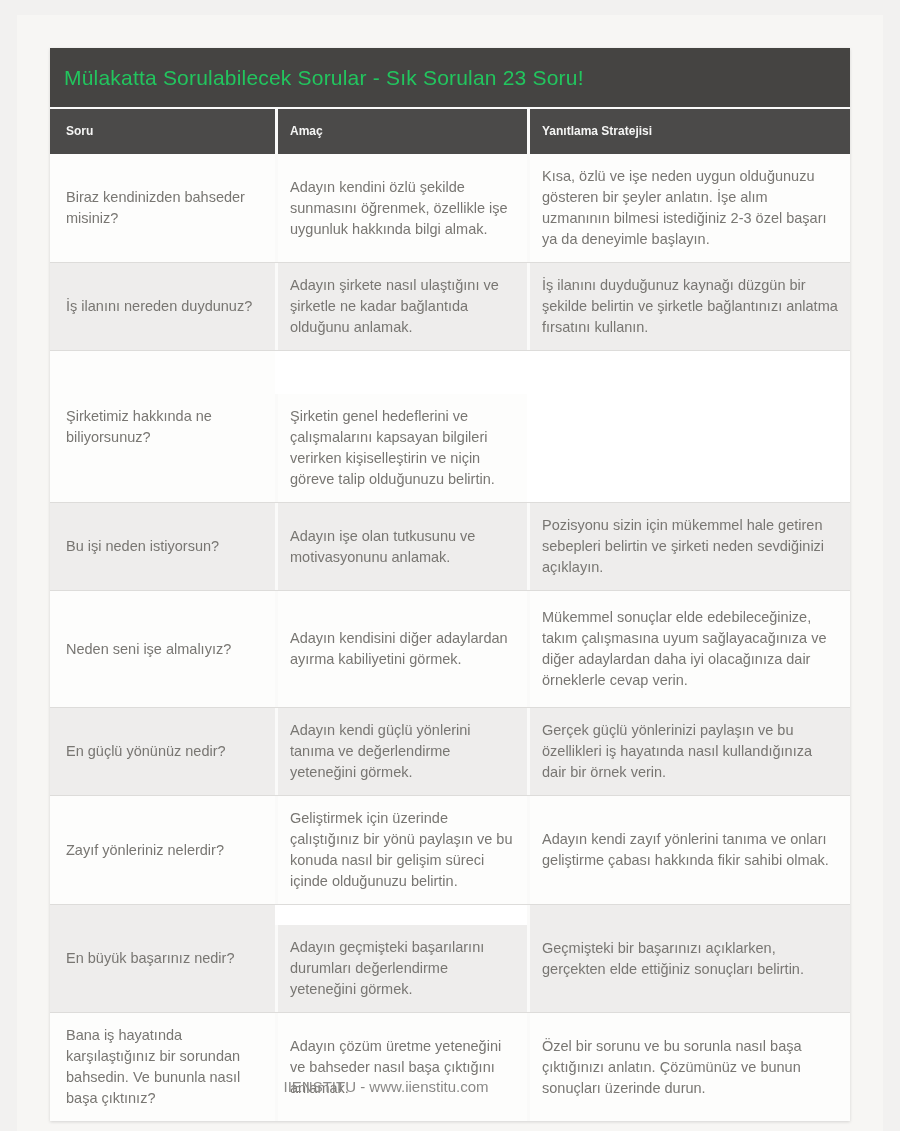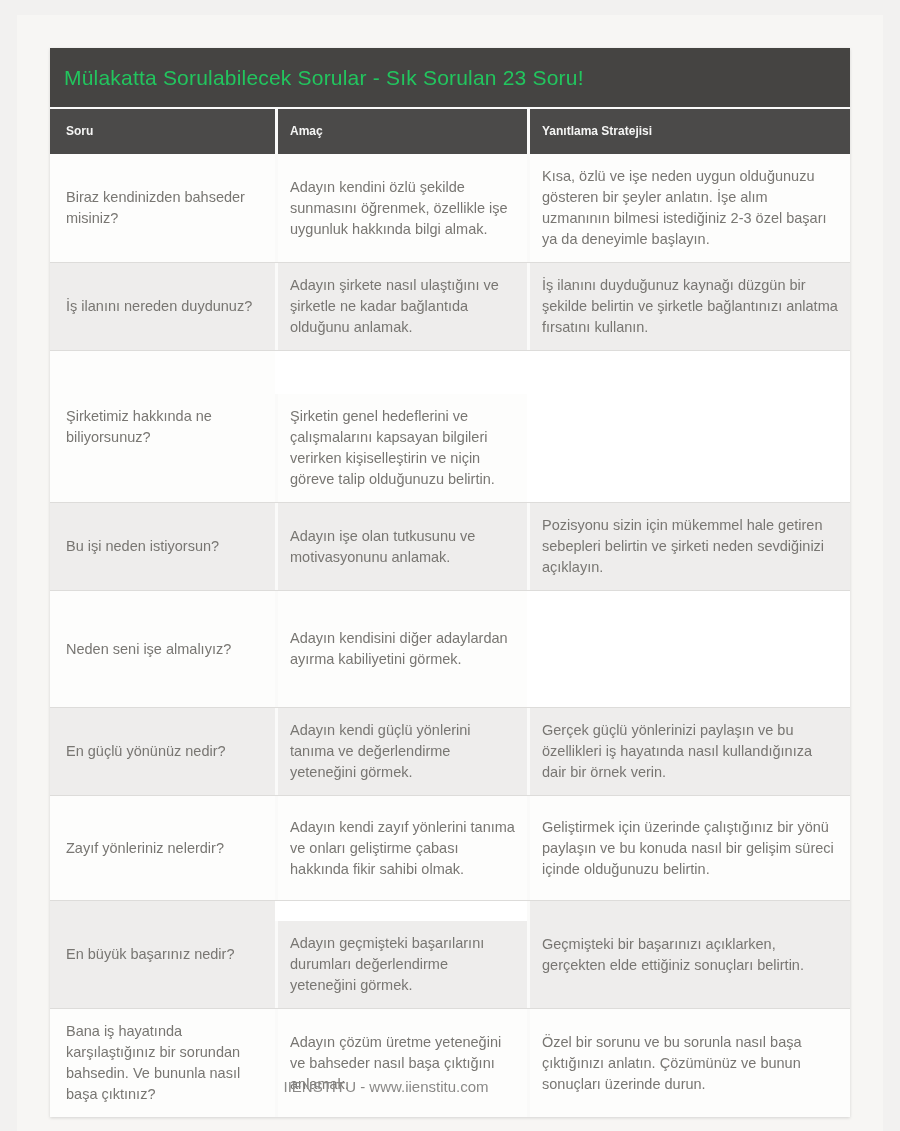--- a/index.html
+++ b/index.html
@@ -107,32 +107,33 @@
 
   <div class="grid-row body-row">
     <div class="cell c1 q" style="min-height: 86px;">Bu işi neden istiyorsun?</div>
     <div class="cell c2 a" style="min-height: 86px;">Adayın işe olan tutkusunu ve motivasyonunu anlamak.</div>
     <div class="cell c3 s" style="min-height: 86px;">Pozisyonu sizin için mükemmel hale getiren sebepleri belirtin ve şirketi neden sevdiğinizi açıklayın.</div>
   </div>
 
   <div class="grid-row body-row">
     <div class="cell c1 q" style="min-height: 116px;">Neden seni işe almalıyız?</div>
     <div class="cell c2 a" style="min-height: 116px;">Adayın kendisini diğer adaylardan ayırma kabiliyetini görmek.</div>
+    <div class="cell c3 s" style="min-height: 116px;">Mükemmel sonuçlar elde edebileceğinize, takım çalışmasına uyum sağlayacağınıza ve diğer adaylardan daha iyi olacağınıza dair örneklerle cevap verin.</div>
   </div>
 
   <div class="grid-row body-row">
     <div class="cell c1 q" style="min-height: 86px;">En güçlü yönünüz nedir?</div>
     <div class="cell c2 a" style="min-height: 86px;">Adayın kendi güçlü yönlerini tanıma ve değerlendirme yeteneğini görmek.</div>
     <div class="cell c3 s" style="min-height: 86px;">Gerçek güçlü yönlerinizi paylaşın ve bu özellikleri iş hayatında nasıl kullandığınıza dair bir örnek verin.</div>
   </div>
 
   <div class="grid-row body-row">
     <div class="cell c1 q" style="min-height: 104px;">Zayıf yönleriniz nelerdir?</div>
+    <div class="cell c3 s" style="min-height: 104px;">Geliştirmek için üzerinde çalıştığınız bir yönü paylaşın ve bu konuda nasıl bir gelişim süreci içinde olduğunuzu belirtin.</div>
     <div class="cell c2 a" style="min-height: 104px;">Adayın kendi zayıf yönlerini tanıma ve onları geliştirme çabası hakkında fikir sahibi olmak.</div>
-    <div class="cell c3 s" style="min-height: 104px;">Geliştirmek için üzerinde çalıştığınız bir yönü paylaşın ve bu konuda nasıl bir gelişim süreci içinde olduğunuzu belirtin.</div>
   </div>
 
   <div class="grid-row body-row">
     <div class="cell c1 q" style="min-height: 86px;">En büyük başarınız nedir?</div>
     <div class="cell c2 a" style="min-height: 86px; margin-top: 20px;">Adayın geçmişteki başarılarını durumları değerlendirme yeteneğini görmek.</div>
     <div class="cell c3 s" style="min-height: 86px;">Geçmişteki bir başarınızı açıklarken, gerçekten elde ettiğiniz sonuçları belirtin.</div>
   </div>
 
   <div class="grid-row body-row">
     <div class="cell c1 q" style="min-height: 104px;">Bana iş hayatında karşılaştığınız bir sorundan bahsedin. Ve bununla nasıl başa çıktınız?</div>

